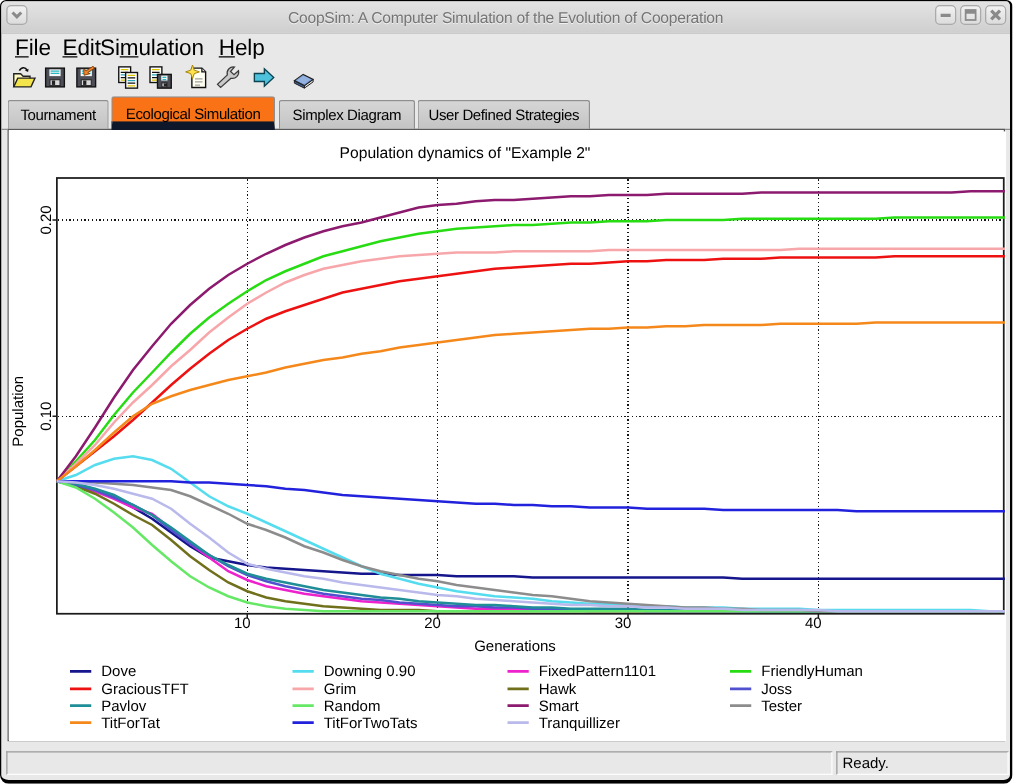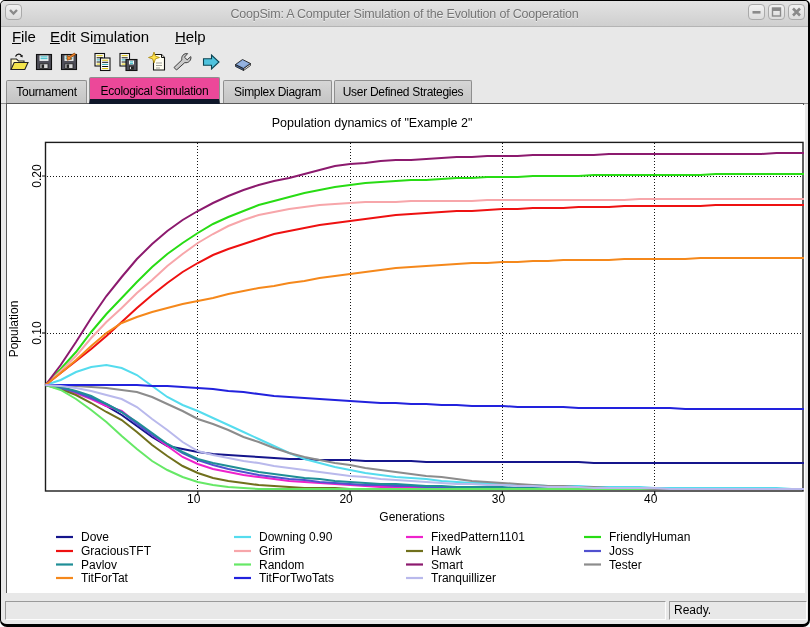--- a/index.html
+++ b/index.html
@@ -1,27 +1,27 @@
 <!DOCTYPE html>
 <html><head><meta charset="utf-8"><style>
 *{margin:0;padding:0;box-sizing:border-box}
 html,body{width:810px;height:627px;background:#fff;font-family:"Liberation Sans",sans-serif}
 #win{position:relative;width:810px;height:627px;background:#e8e8e8;border:1px solid #000;border-right-width:2px;border-bottom-width:3px;border-radius:5px 5px 7px 7px;overflow:hidden}
 #titlebar{position:absolute;left:0;top:0;width:100%;height:26px;background:linear-gradient(#e3e3e3,#d8d8d8 55%,#cfcfcf);border-bottom:1px solid #b4b4b4;border-radius:4px 4px 0 0}
 #title{position:absolute;left:0;right:0;top:0;height:26px;line-height:26px;text-align:center;font-weight:normal;font-size:12.5px;letter-spacing:-0.2px;color:#747474;text-shadow:0 1px 0 #f2f2f2}
 .tbtn{position:absolute;top:3px;width:17px;height:16px;background:linear-gradient(#f2f2f2,#dcdcdc);border:1px solid #aaa;border-radius:4px}
 #menubar{position:absolute;left:1px;top:27px;width:806px;height:19px;background:#e8e8e8}
-.mi{position:absolute;top:0px;font-size:15px;letter-spacing:-0.1px;color:#000}
+.mi{position:absolute;top:0px;font-size:18px;letter-spacing:-0.1px;color:#000}
 .mi u{text-decoration:underline}
 #toolbar{position:absolute;left:1px;top:46px;width:806px;height:31px;background:#e8e8e8}
 .tic{position:absolute;top:4px;width:22px;height:22px}
 #tabrow{position:absolute;left:0;top:76px;width:808px;height:27px}
 #tabrow .sep{position:absolute;left:0;right:0;bottom:0;height:1px;background:#8f8f8f}
 .tab{position:absolute;bottom:0;height:24px;background:linear-gradient(#d6d6d6,#c3c3c3);border:1px solid #8f8f8f;border-bottom:none;border-radius:2px 2px 0 0;font-size:12px;letter-spacing:-0.3px;color:#000;text-align:center;line-height:23px;white-space:nowrap}
-.tab.act{height:27px;background:#ec4899;line-height:26px;border-bottom:5px solid #0f172a;z-index:3}
+.tab.act{height:27px;background:#f97316;line-height:26px;border-bottom:7px solid #0f172a;z-index:3}
 #content{position:absolute;left:5px;top:102px;width:798px;height:490px;background:#fff;border:1px solid #5a5a5a}
 #statusbar{position:absolute;left:0;top:597px;width:709px;height:28px}
 .spanel{position:absolute;top:3px;height:19px;background:#e8e8e8;border:1px solid;border-color:#9a9a9a #fdfdfd #fdfdfd #9a9a9a}
 #ready{font-size:12px;color:#000;line-height:17px;padding-left:4px}
 </style></head><body>
 <div id="win">
   <div id="titlebar">
     <div id="title">CoopSim: A Computer Simulation of the Evolution of Cooperation</div>
     <div class="tbtn" style="left:4px">
       <svg width="15" height="14" viewBox="0 0 15 14">

